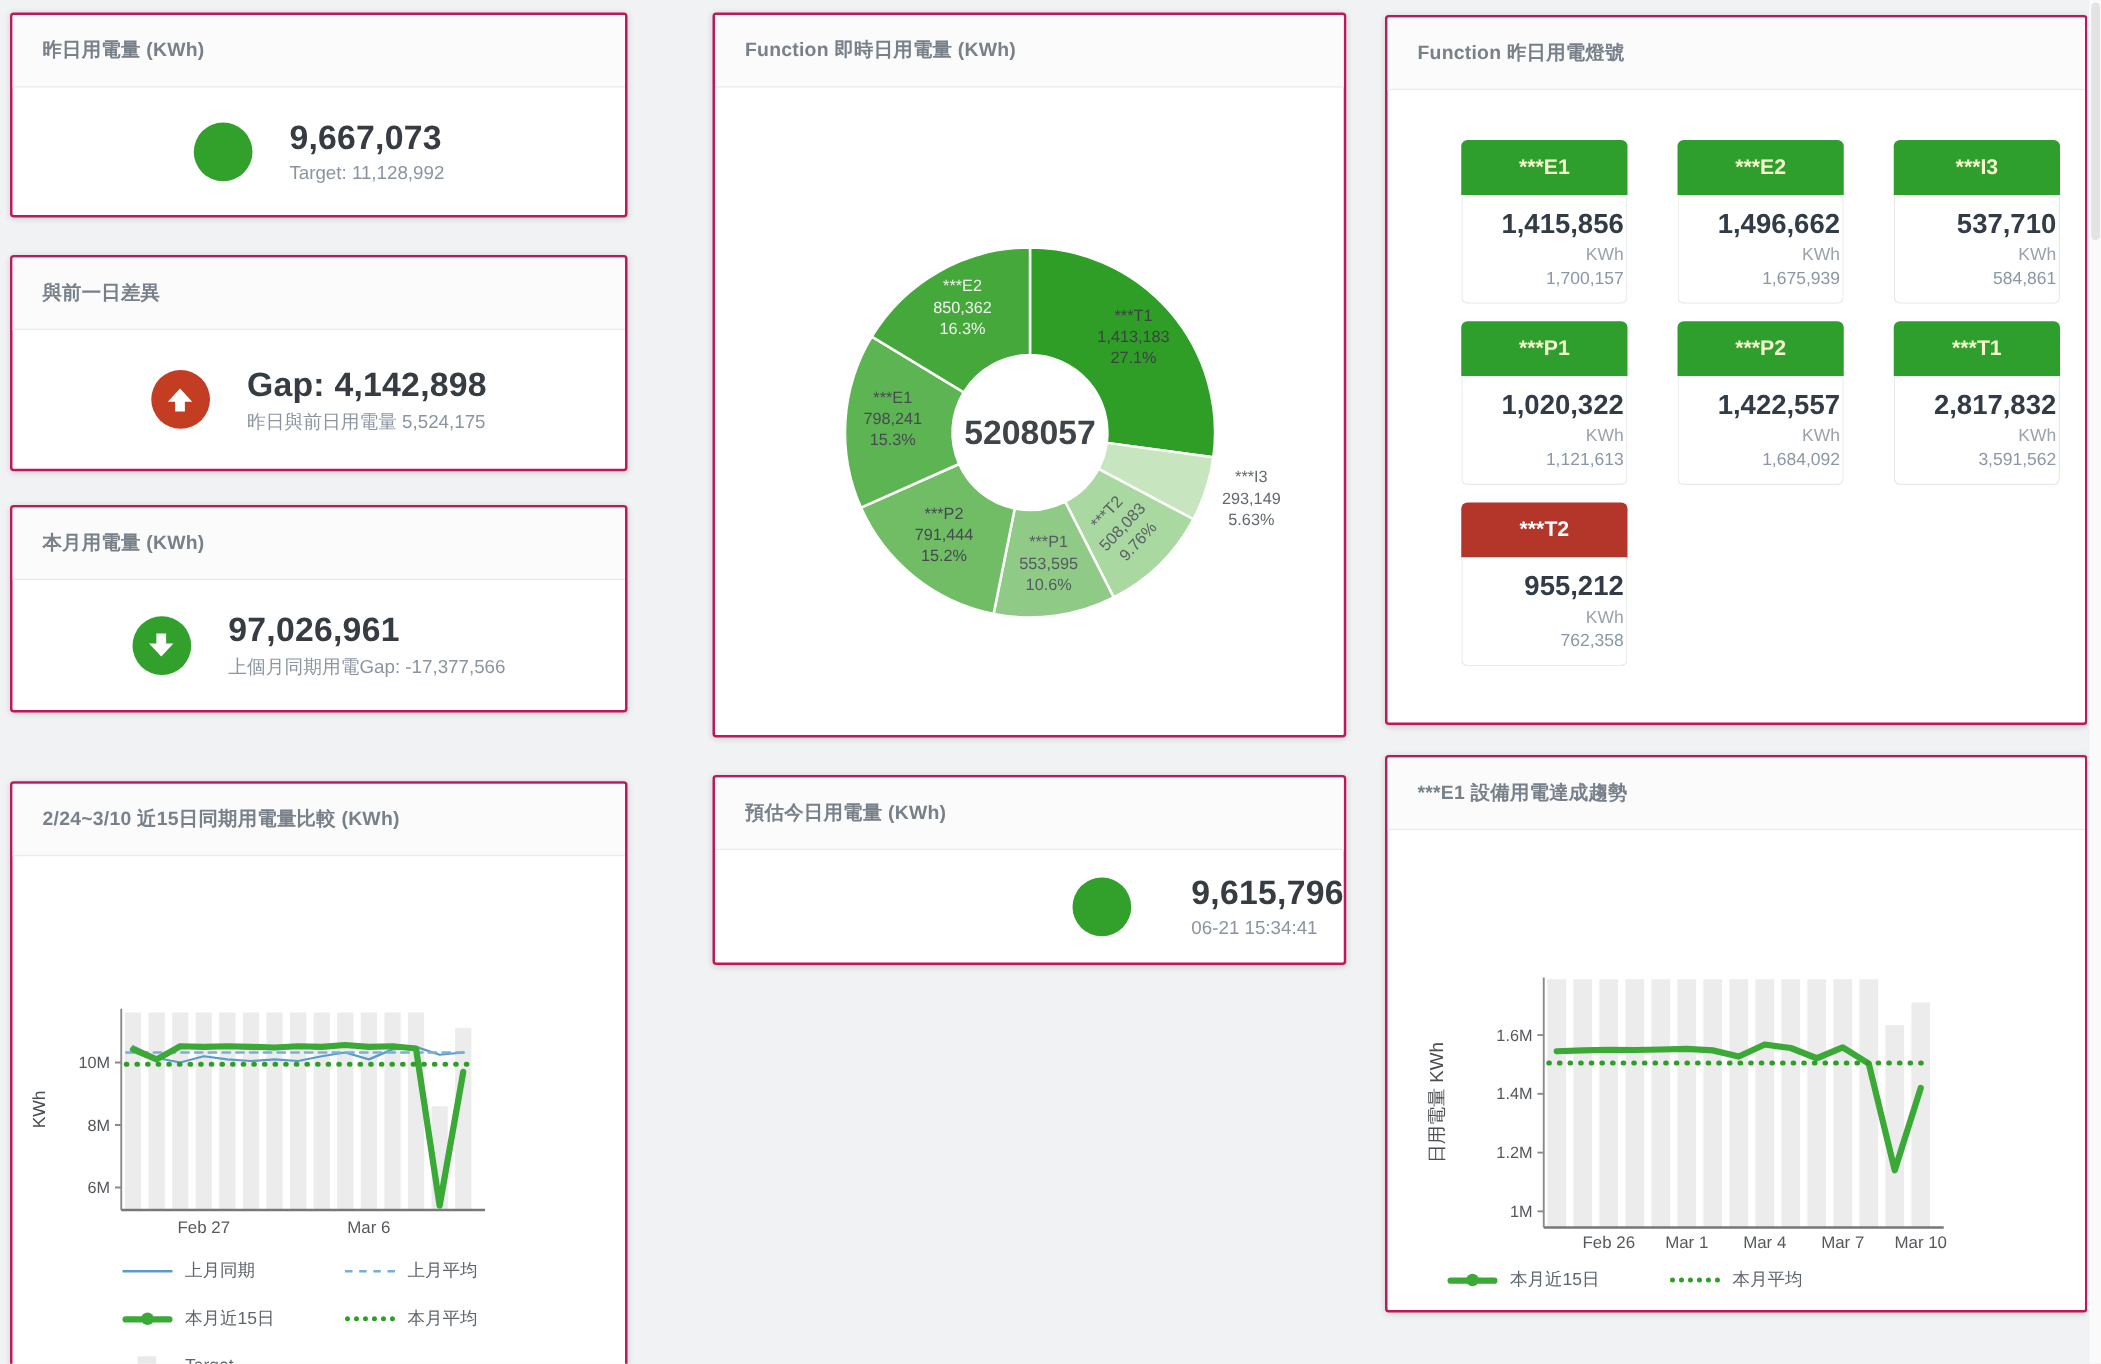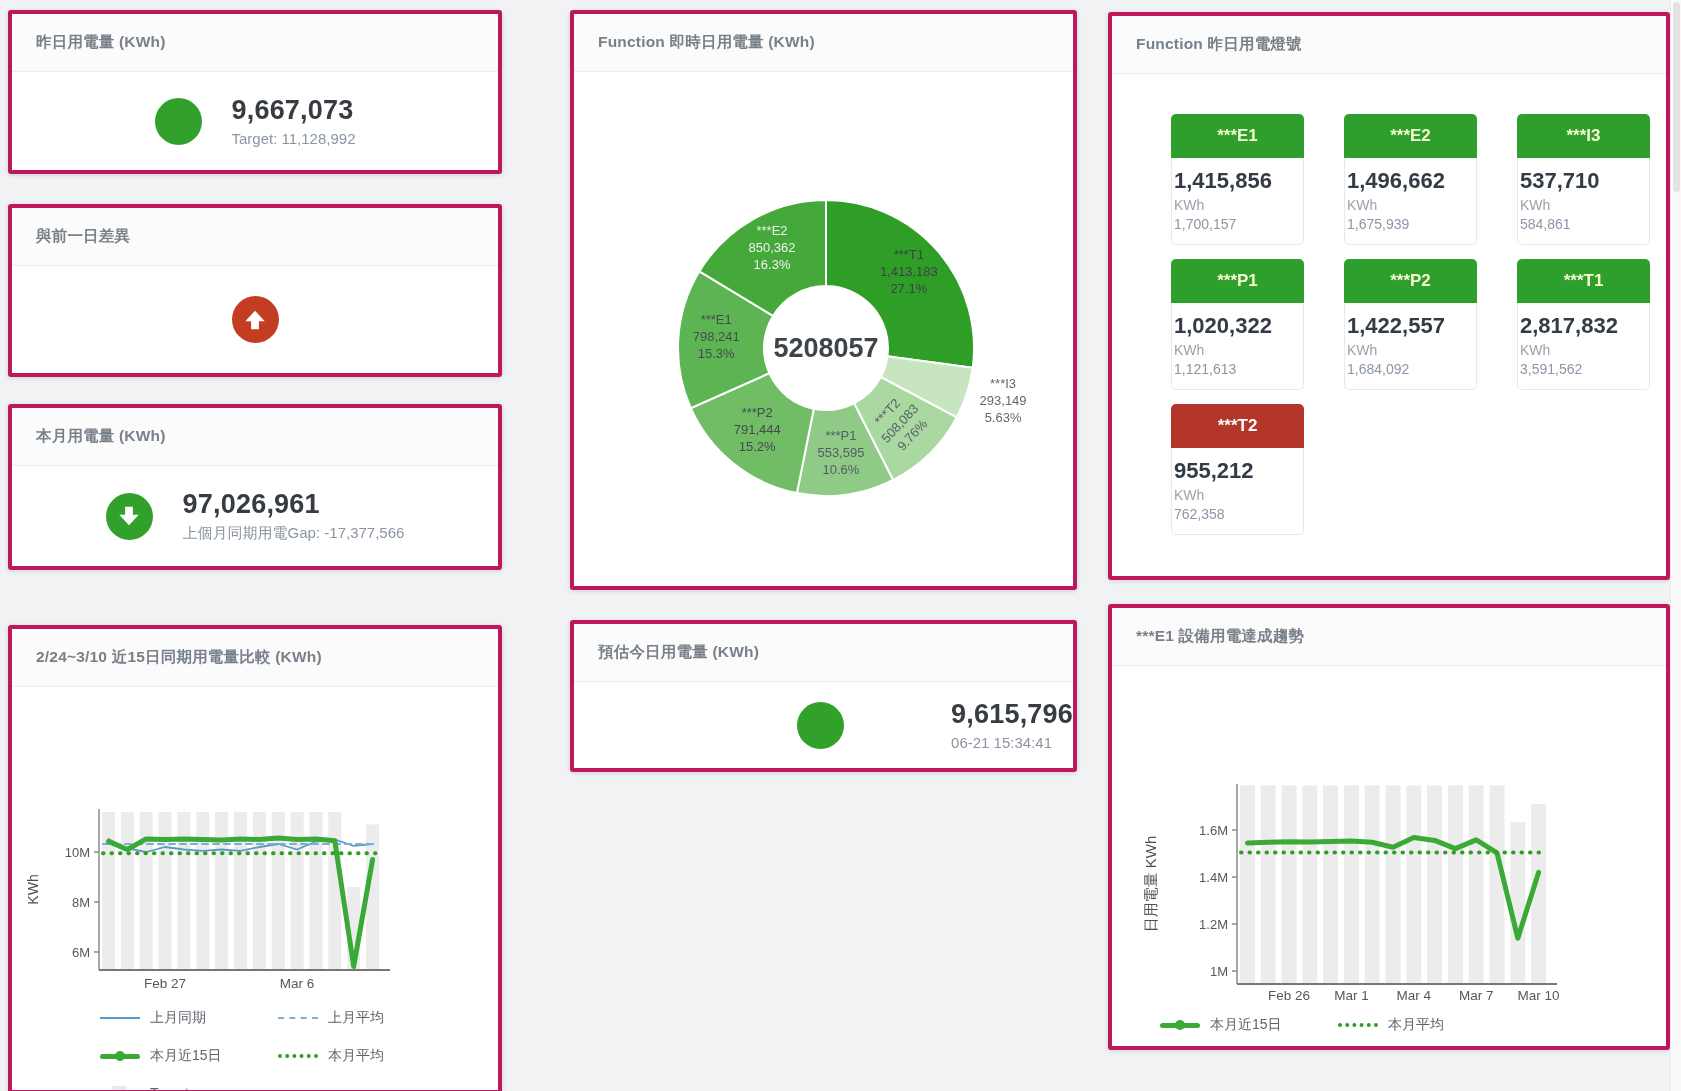--- a/index.html
+++ b/index.html
@@ -1,53 +1,53 @@
 <!DOCTYPE html>
 <html style="--green: #31a12c; --red: #c33d23; --tile-green: #2e9e2d; --tile-green-text: #f7f9cf; --tile-red: #b4362a;"><head>
 <meta charset="utf-8">
 <style>
   * { margin:0; padding:0; box-sizing:border-box; }
   html,body { width:1681px; height:1091px; overflow:hidden; }
   body { font-family:"Liberation Sans","DejaVu Sans",sans-serif; background:#f1f2f3; }
   .page { position:relative; width:1681px; height:1091px; }
 
-  .panel { position:absolute; background:#fff; border:4px solid #be185d; border-radius:3px;
+  .panel { position:absolute; background:#fff; border:2px solid #be185d; border-radius:3px;
            box-shadow:0 1px 5px rgba(0,0,0,.14); overflow:hidden; }
   .panel-header { height:58px; display:flex; align-items:center; padding:0 24px;
                   background:#fbfbfb; border-bottom:1px solid #ebebeb; }
   .panel-title { font-size:15.5px; font-weight:700; color:#78808a; letter-spacing:.2px; }
   .panel-body { position:relative; }
 
   .p1 { left:8px;  top:10px;  width:494px; height:164px; }
   .p2 { left:8px;  top:204px; width:494px; height:173px; }
   .p3 { left:8px;  top:404px; width:494px; height:166px; }
   .p4 { left:8px;  top:625px; width:494px; height:469px; }
   .p5 { left:570px; top:10px;  width:507px; height:580px; }
   .p6 { left:570px; top:620px; width:507px; height:152px; }
   .p7 { left:1108px; top:12px; width:562px; height:568px; }
   .p8 { left:1108px; top:604px; width:562px; height:446px; }
 
   .stat { display:flex; align-items:center; gap:30px; justify-content:center; height:100%; }
-  .p6 .stat { justify-content:space-between; padding-left:223px;gap:48px; }
+  .p6 .stat { justify-content:flex-end; padding-left:223px;gap:48px; }
   .p1 .panel-body,.p2 .panel-body,.p3 .panel-body,.p6 .panel-body { height:calc(100% - 58px); }
   .disc { width:47px; height:47px; border-radius:50%; flex:0 0 auto;
           display:flex; align-items:center; justify-content:center; }
   .disc.green { background:var(--green,#31a12c); }
   .disc.red   { background:var(--red,#c33d23); }
   .stat-value { font-size:27px; font-weight:700; color:#363c42; letter-spacing:.2px; }
   .stat-sub   { font-size:15px; color:#8b95a1; margin-top:4px; }
 
   .tiles { display:grid; grid-template-columns:repeat(3,133px); column-gap:40px; row-gap:14px;
            padding:40px 24px 0 59px; }
   .tile-head { height:44px; border-radius:5px 5px 0 0; display:flex; align-items:center;
                justify-content:center; font-size:17px; font-weight:700; }
   .tile-head.green { background:var(--tile-green,#2e9e2d); color:var(--tile-green-text,#f7f9cf); }
   .tile-head.red   { background:var(--tile-red,#b4362a); color:#fff; }
   .tile-body { border:1px solid #e7e9ea; border-top:none; border-radius:0 0 5px 5px;
-               text-align:left; padding:10px 2px 12px; background:#fff; }
+               text-align:right; padding:10px 2px 12px; background:#fff; }
   .tile-value { font-size:22px; font-weight:700; color:#323b46; }
   .tile-unit  { font-size:14px; color:#9aa2ab; margin-top:3px; }
   .tile-secondary { font-size:14px; color:#8b96a6; margin-top:3px; }
 
   .legend { display:grid; grid-template-columns:178px auto; row-gap:20px; margin-top:6px; }
   .p4 .legend { margin-left:88px; }
   .p8 .legend { margin-left:48px; }
   .leg-item { display:flex; align-items:center; font-size:14px; color:#5d646b; }
   .sw { display:inline-block; width:40px; margin-right:10px; flex:0 0 auto; }
   .sw-blue-solid   { height:2px; background:#5b9bc8; }
@@ -88,20 +88,24 @@
     <div class="panel-header">
       <span class="panel-title">與前一日差異</span>
     </div>
     <div class="panel-body">
       <div class="stat">
         <span class="disc red">
           <svg width="26" height="26" viewBox="0 0 24 24" aria-hidden="true">
             <path d="M12 3.5 L21 13.2 H15.6 V20.5 H8.4 V13.2 H3 Z" fill="#ffffff"></path>
           </svg>
         </span>
+        <div>
+          <div class="stat-value">Gap: 4,142,898</div>
+          <div class="stat-sub">昨日與前日用電量 5,524,175</div>
+        </div>
       </div>
     </div>
   </section>
 
   <section class="panel p3">
     <div class="panel-header">
       <span class="panel-title">本月用電量 (KWh)</span>
     </div>
     <div class="panel-body">
       <div class="stat">

